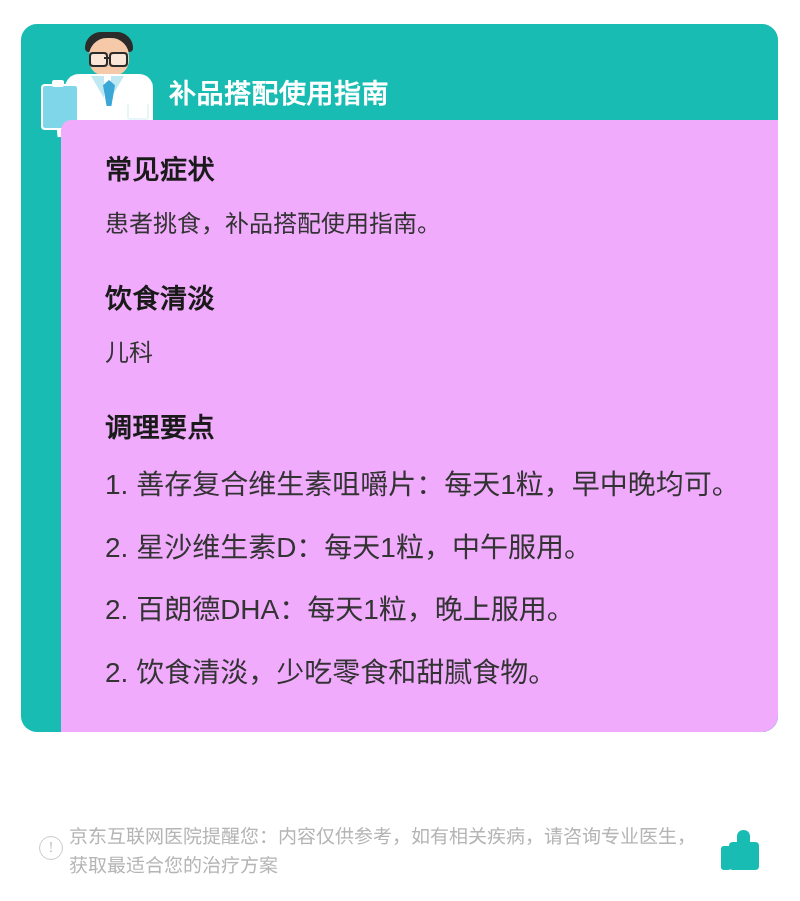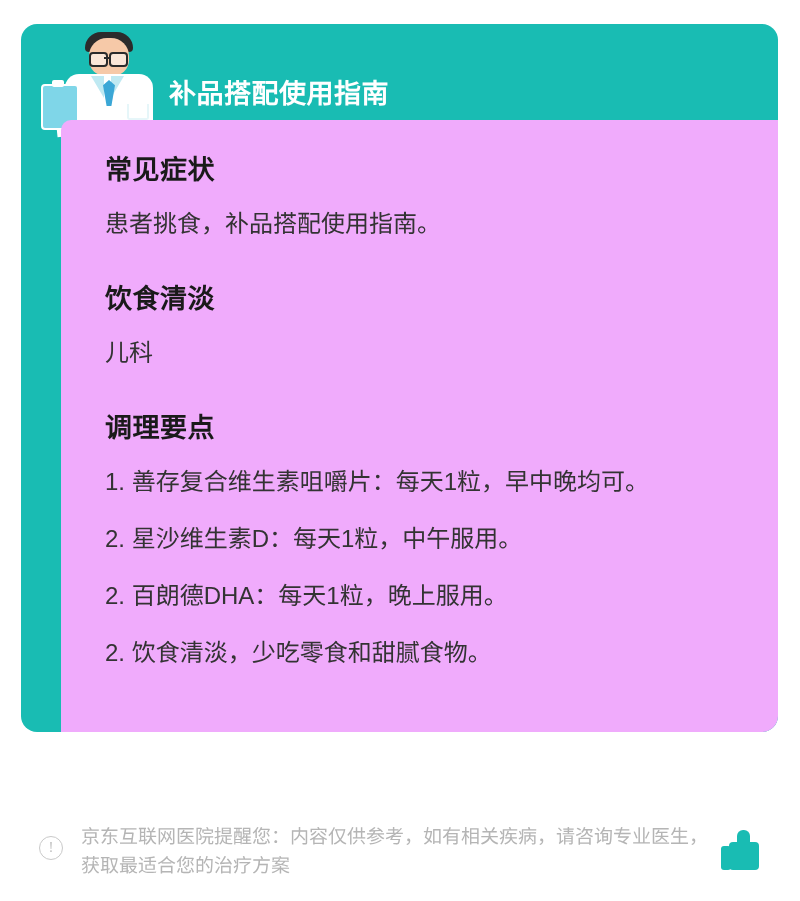--- a/index.html
+++ b/index.html
@@ -206,21 +206,21 @@
     line-height: 1.42;
     color: #333333;
     margin: 0 0 10px 0;
   }
   .steps {
     margin: 12px 0 0 0;
     padding: 0;
     list-style: none;
   }
   .steps li {
-    font-size: 24px;
+    font-size: 28px;
     line-height: 1.45;
     color: #333333;
     margin: 0 0 22px 0;
   }
   .steps li:last-child { margin-bottom: 0; }
 
   
   .footer {
     position: absolute;
     left: 21px;
@@ -237,21 +237,21 @@
     border: 1.5px solid #c9c9c9;
     border-radius: 50%;
     color: #c0c0c0;
     font-size: 15px;
     line-height: 21px;
     text-align: center;
     font-family: "Liberation Serif", serif;
   }
   .footer-text {
     position: absolute;
-    left: 60px;
+    left: 48px;
     top: 12px;
     width: 640px;
     font-size: 19px;
     line-height: 1.55;
     color: #b5b5b5;
     font-family: "Liberation Sans", sans-serif;
   }
   .thumb {
     position: absolute;
     left: 700px;

